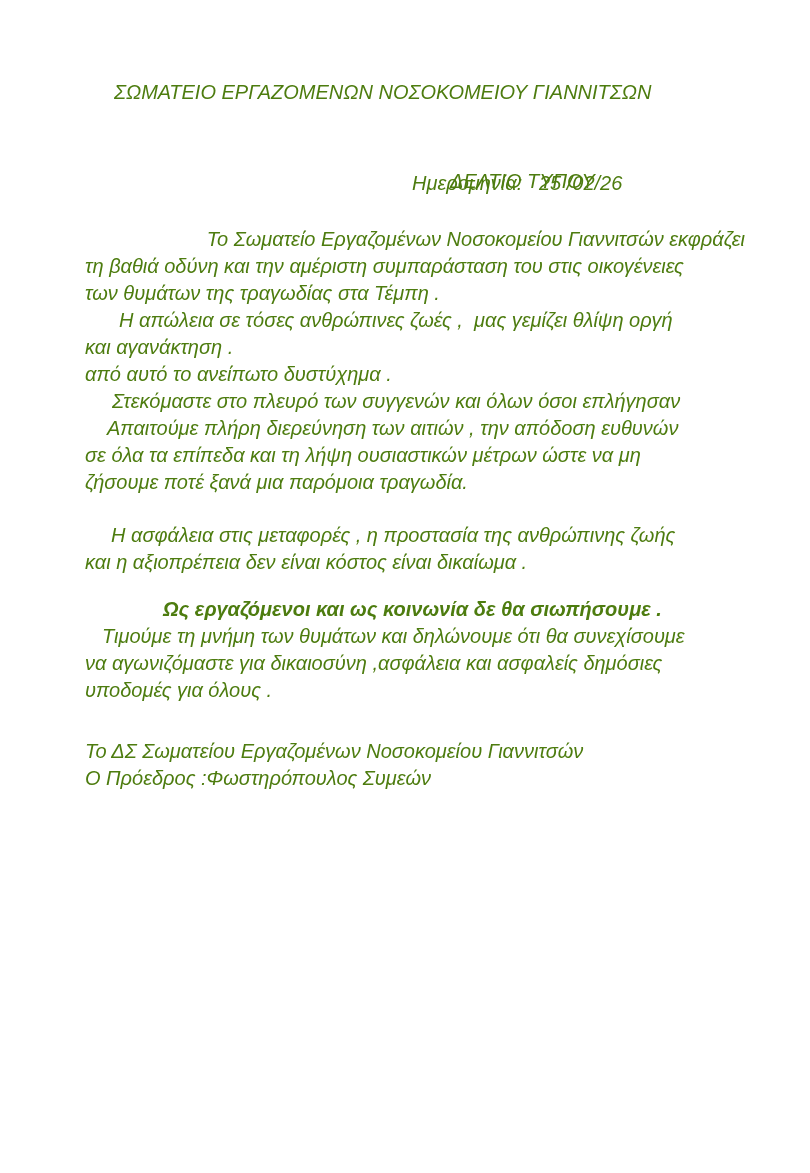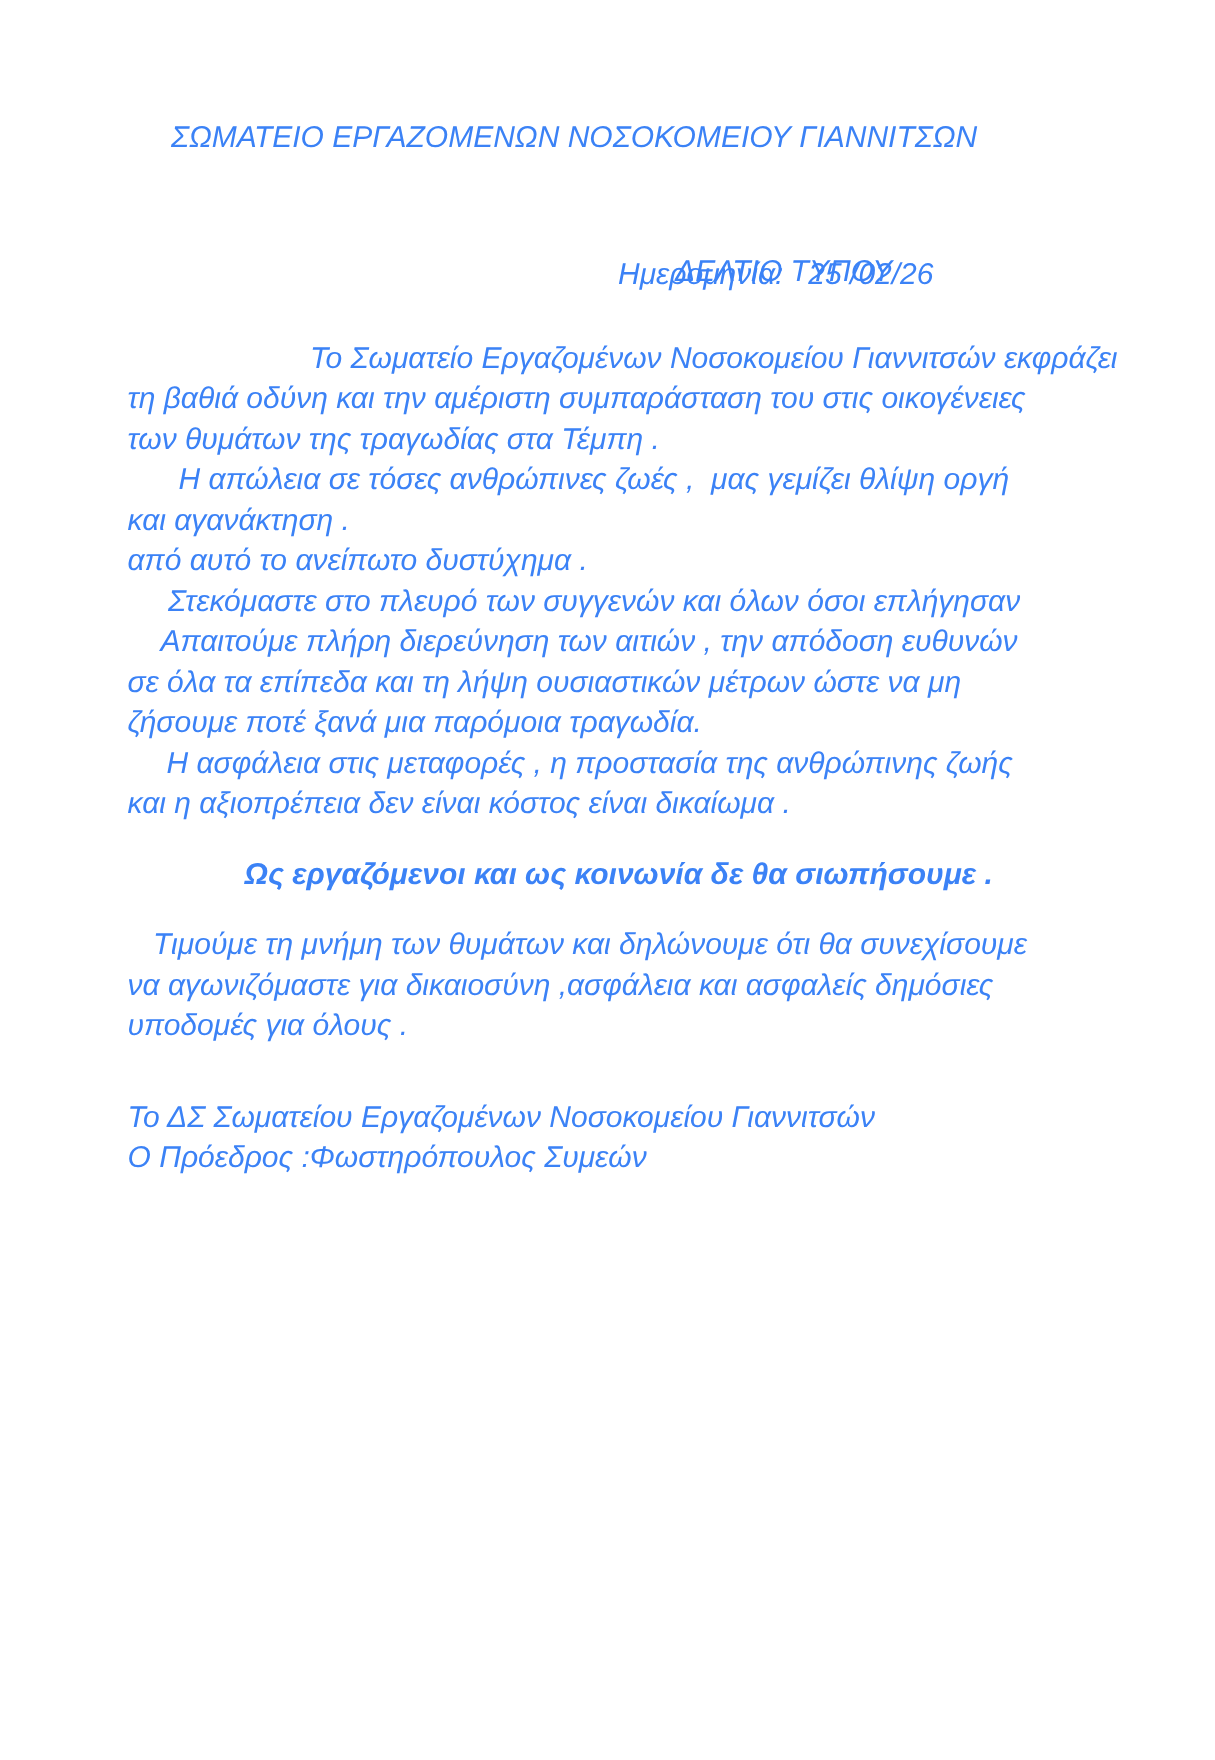--- a/index.html
+++ b/index.html
@@ -8,21 +8,21 @@
     background: #ffffff;
   }
   .page {
     position: relative;
     width: 810px;
     height: 1137px;
     background: #ffffff;
     overflow: hidden;
     font-family: "Liberation Sans", sans-serif;
     font-style: italic;
-    color: #3b82f6;
+    color: #4d7c0f;
   }
   .union-title {
     position: absolute;
     left: 114px;
     top: 80px;
     font-size: 20px;
     line-height: 24px;
     white-space: pre-wrap;
   }
   .pr-heading {
@@ -57,23 +57,23 @@
   .bold {
     font-weight: bold;
   }
   .sig-spacer {
     height: 34px;
   }
   .ind-p1 { padding-left: 57px; text-align: right; }
   .ind-p2 { padding-left: 34px; }
   .ind-p3 { padding-left: 27px; }
   .ind-p4 { padding-left: 22px; }
-  .ind-p5 { padding-left: 26px; }
+  .ind-p5 { padding-left: 26px; margin-top: 26px; }
   .ind-em { padding-left: 78px; margin-top: 20px; }
-  .ind-p7 { padding-left: 17px; margin-top: 20px; }
+  .ind-p7 { padding-left: 17px; }
 </style>
 </head>
 <body>
 
 <div class="page">
 
   <div class="union-title">ΣΩΜΑΤΕΙΟ ΕΡΓΑΖΟΜΕΝΩΝ ΝΟΣΟΚΟΜΕΙΟΥ ΓΙΑΝΝΙΤΣΩΝ</div>
 
   <div class="pr-heading">ΔΕΛΤΙΟ ΤΥΠΟΥ</div>
 

